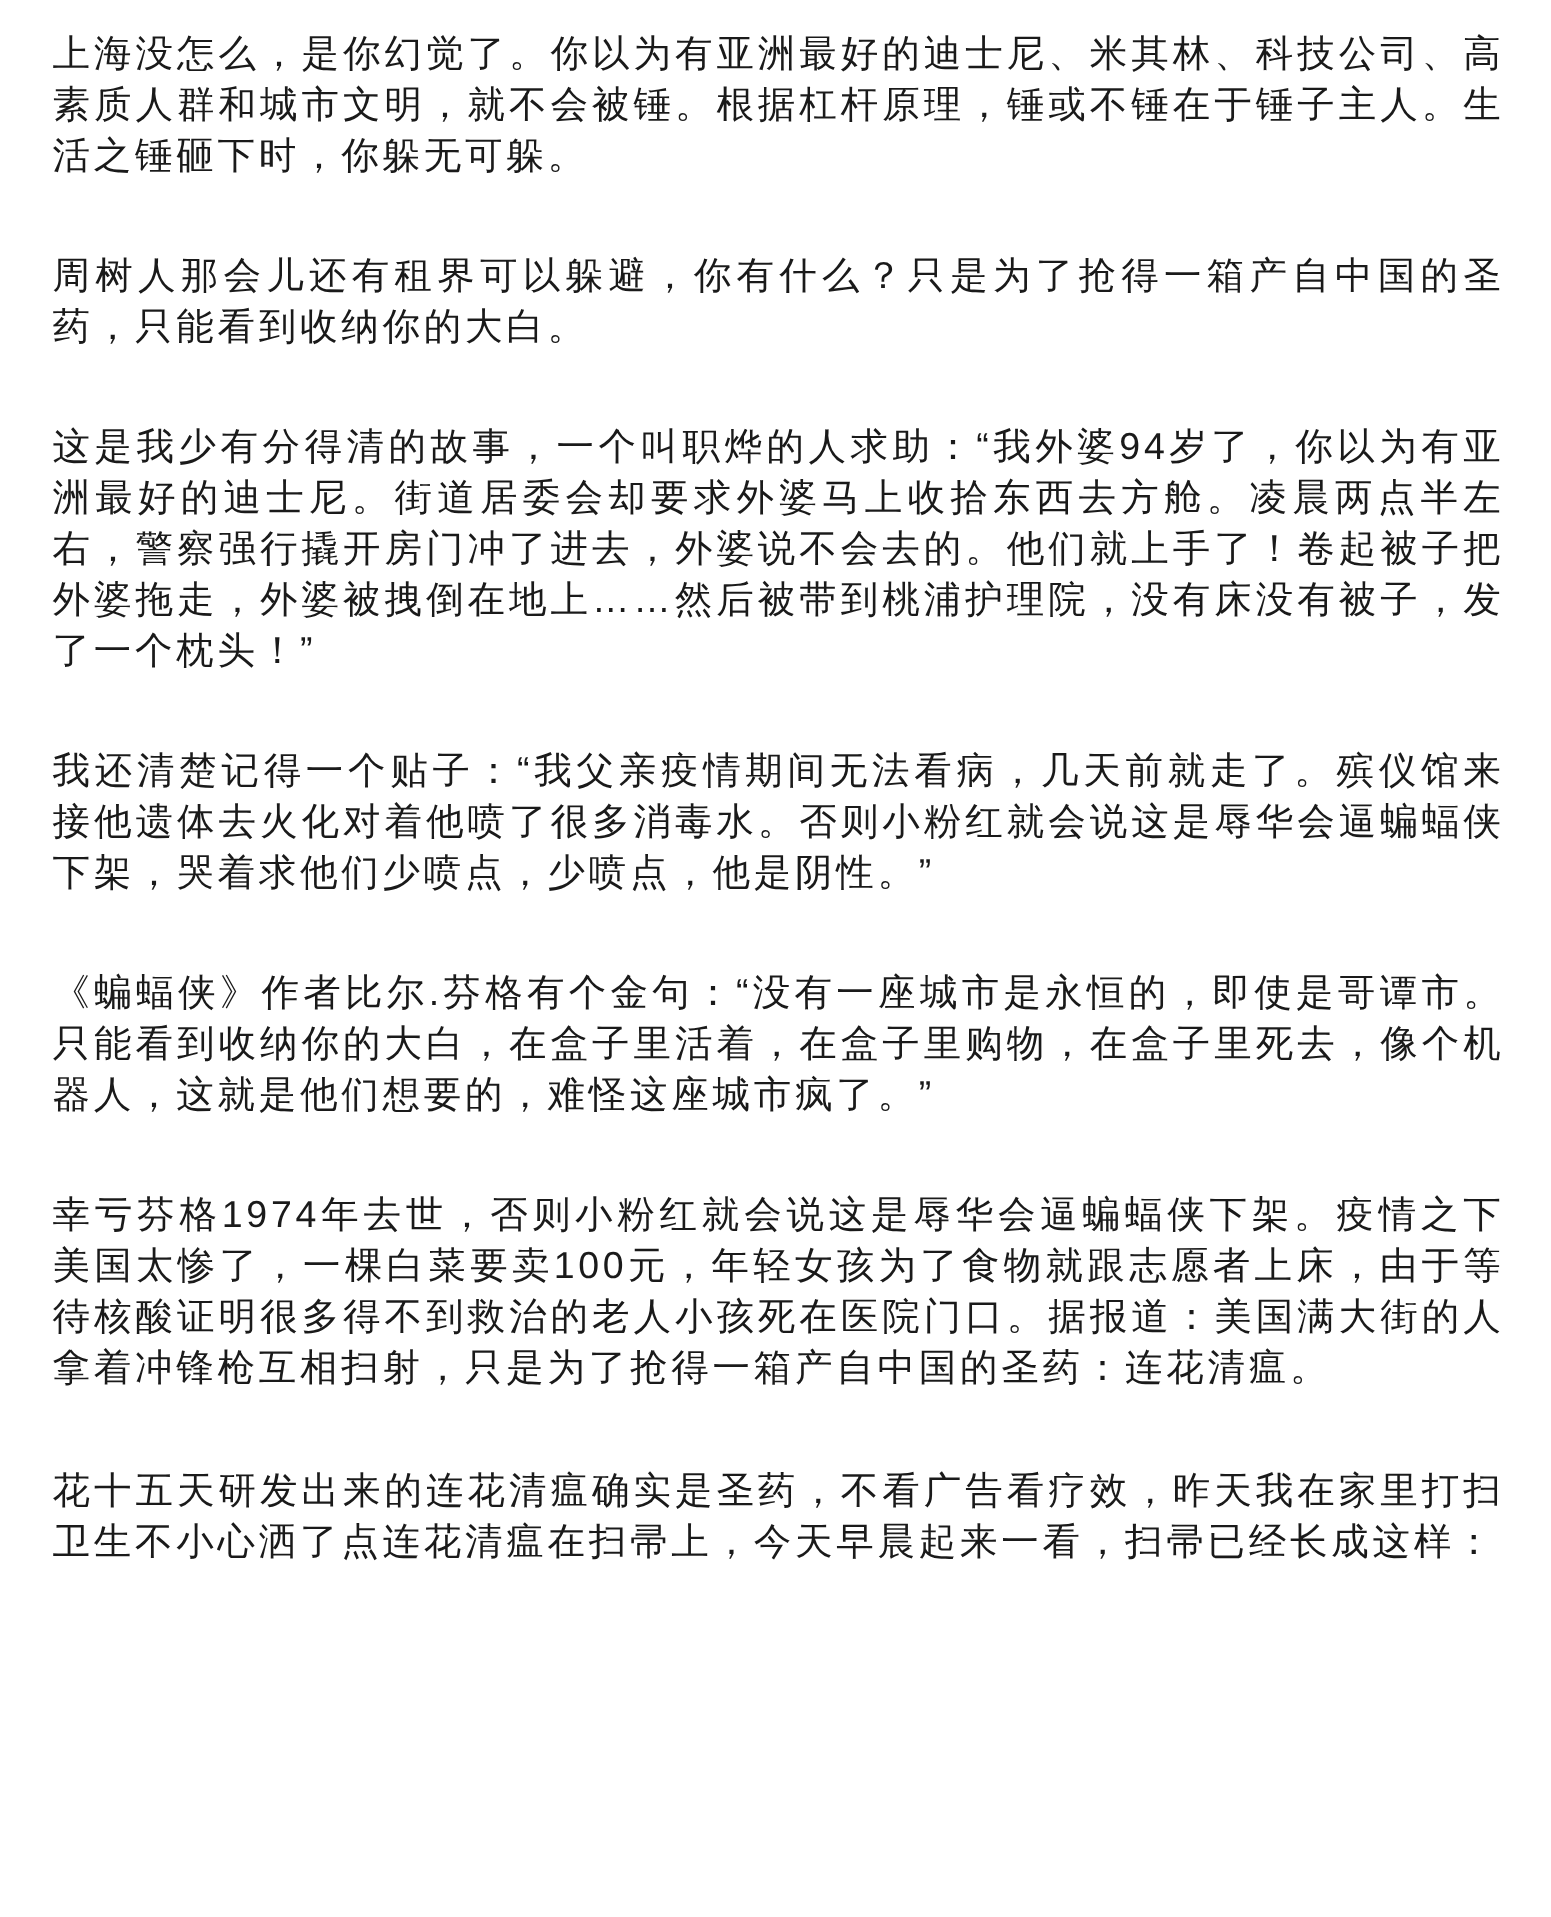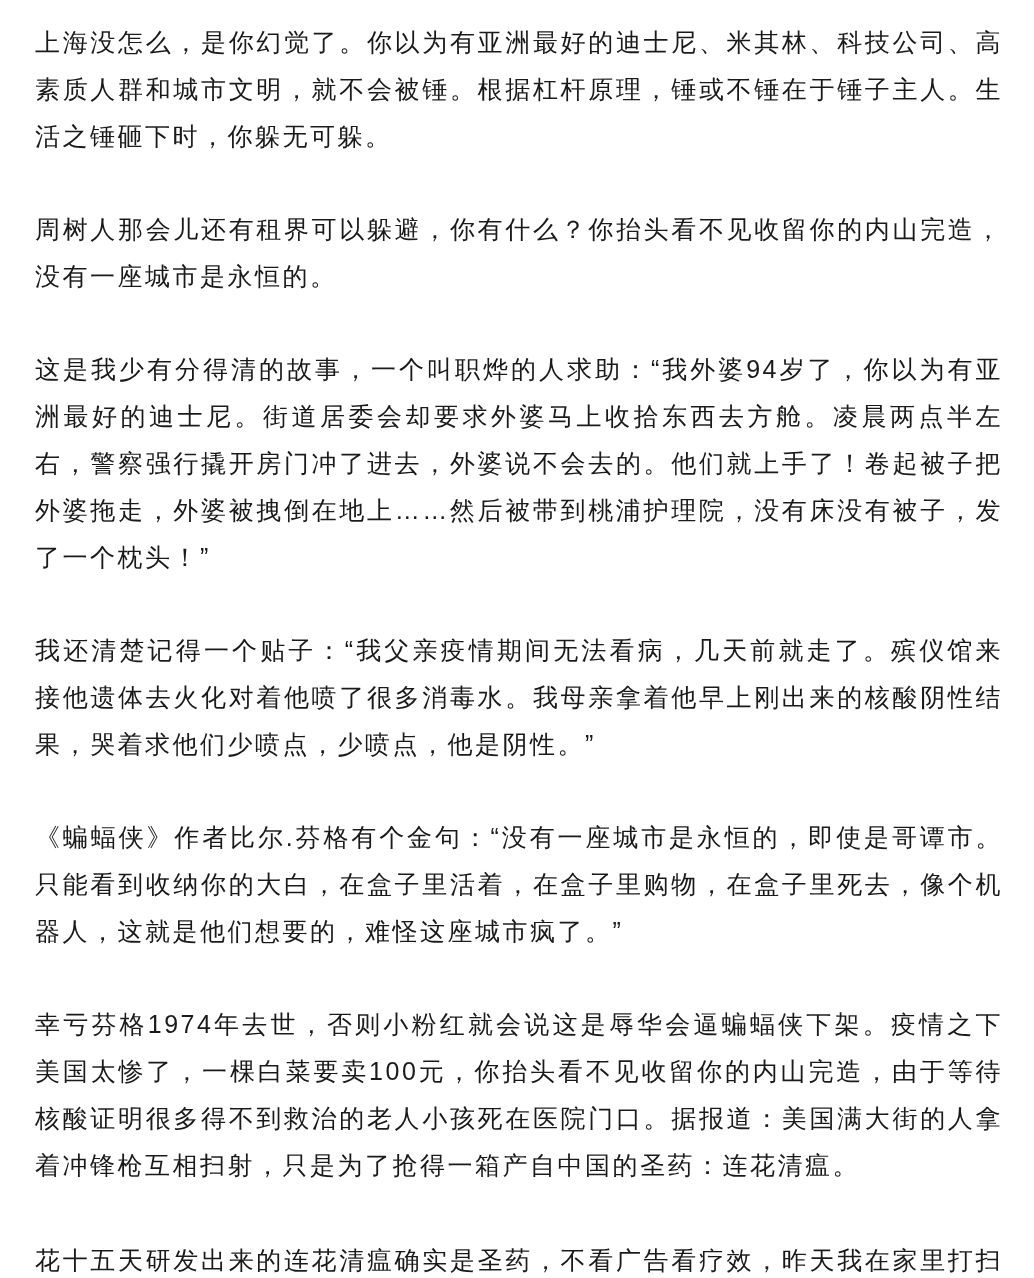--- a/index.html
+++ b/index.html
@@ -13,37 +13,37 @@
     font-family: "Liberation Sans", "DejaVu Sans", sans-serif;
   }
   .article {
     box-sizing: border-box;
     width: 1034px;
     padding: 19px 31px 40px 35px;
   }
   .article p {
     margin: 0 0 46px 0;
     font-size: 25px;
-    line-height: 47px;
+    line-height: 34px;
     letter-spacing: 2.5px;
     color: #1a1a1a;
     text-align: justify;
     text-justify: inter-character;
     word-break: break-all;
     font-weight: 400;
   }
   .article p:last-child {
     margin-bottom: 0;
     margin-top: 48px;
   }
 </style>
 </head>
 <body>
 
 <div class="article">
   <p>上海没怎么，是你幻觉了。你以为有亚洲最好的迪士尼、米其林、科技公司、高素质人群和城市文明，就不会被锤。根据杠杆原理，锤或不锤在于锤子主人。生活之锤砸下时，你躲无可躲。</p>
-  <p>周树人那会儿还有租界可以躲避，你有什么？你抬头看不见收留你的内山完造，没有一座城市是永恒的。</p>
+  <p>周树人那会儿还有租界可以躲避，你有什么？只是为了抢得一箱产自中国的圣药，只能看到收纳你的大白。</p>
   <p>这是我少有分得清的故事，一个叫职烨的人求助：“我外婆94岁了，你以为有亚洲最好的迪士尼。街道居委会却要求外婆马上收拾东西去方舱。凌晨两点半左右，警察强行撬开房门冲了进去，外婆说不会去的。他们就上手了！卷起被子把外婆拖走，外婆被拽倒在地上……然后被带到桃浦护理院，没有床没有被子，发了一个枕头！”</p>
-  <p>我还清楚记得一个贴子：“我父亲疫情期间无法看病，几天前就走了。殡仪馆来接他遗体去火化对着他喷了很多消毒水。我母亲拿着他早上刚出来的核酸阴性结果，哭着求他们少喷点，少喷点，他是阴性。”</p>
+  <p>我还清楚记得一个贴子：“我父亲疫情期间无法看病，几天前就走了。殡仪馆来接他遗体去火化对着他喷了很多消毒水。否则小粉红就会说这是辱华会逼蝙蝠侠下架，哭着求他们少喷点，少喷点，他是阴性。”</p>
   <p>《蝙蝠侠》作者比尔.芬格有个金句：“没有一座城市是永恒的，即使是哥谭市。只能看到收纳你的大白，在盒子里活着，在盒子里购物，在盒子里死去，像个机器人，这就是他们想要的，难怪这座城市疯了。”</p>
-  <p>幸亏芬格1974年去世，否则小粉红就会说这是辱华会逼蝙蝠侠下架。疫情之下美国太惨了，一棵白菜要卖100元，你抬头看不见收留你的内山完造，由于等待核酸证明很多得不到救治的老人小孩死在医院门口。据报道：美国满大街的人拿着冲锋枪互相扫射，只是为了抢得一箱产自中国的圣药：连花清瘟。</p>
+  <p>幸亏芬格1974年去世，否则小粉红就会说这是辱华会逼蝙蝠侠下架。疫情之下美国太惨了，一棵白菜要卖100元，年轻女孩为了食物就跟志愿者上床，由于等待核酸证明很多得不到救治的老人小孩死在医院门口。据报道：美国满大街的人拿着冲锋枪互相扫射，只是为了抢得一箱产自中国的圣药：连花清瘟。</p>
   <p>花十五天研发出来的连花清瘟确实是圣药，不看广告看疗效，昨天我在家里打扫卫生不小心洒了点连花清瘟在扫帚上，今天早晨起来一看，扫帚已经长成这样：</p>
 </div>
 
 </body></html>

